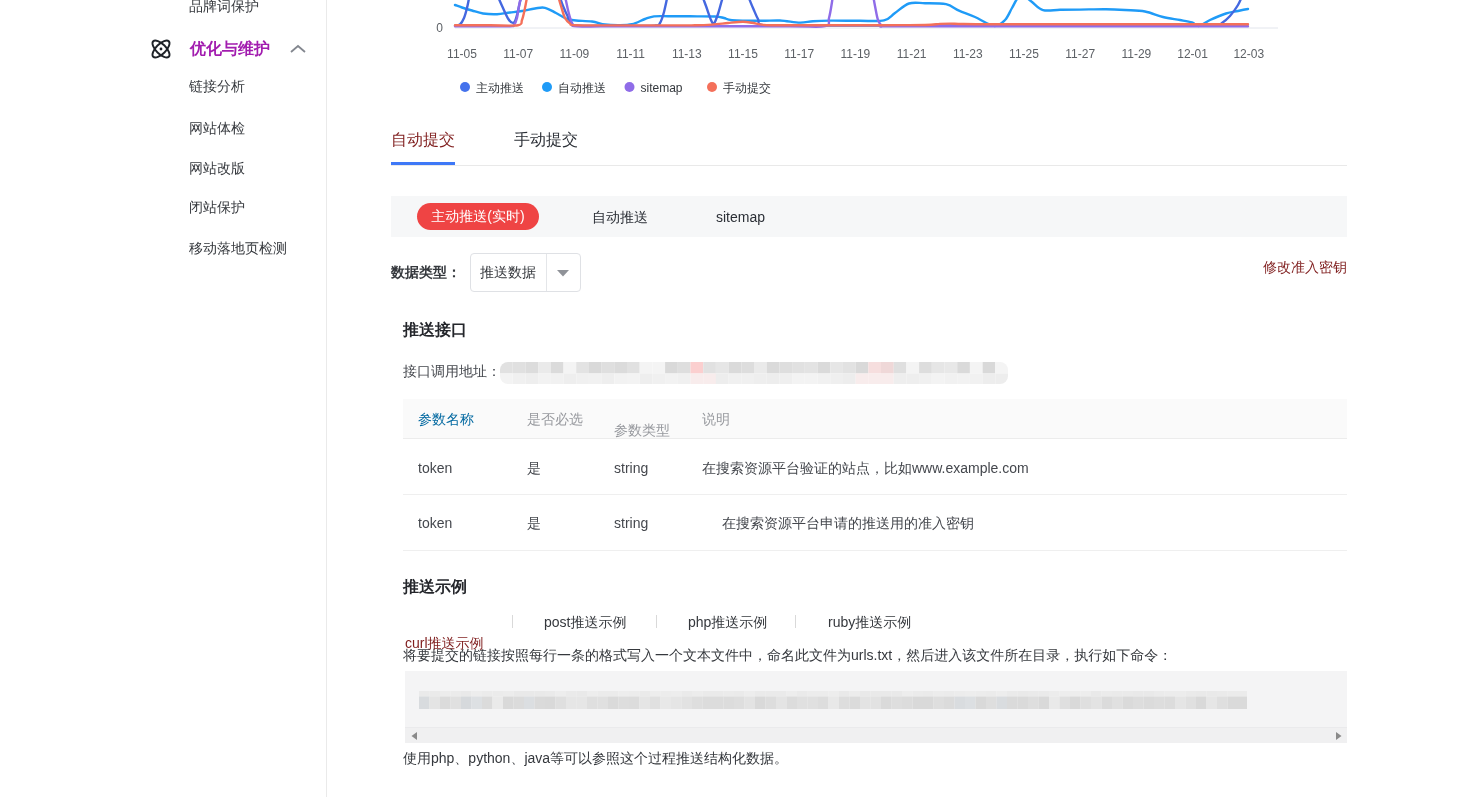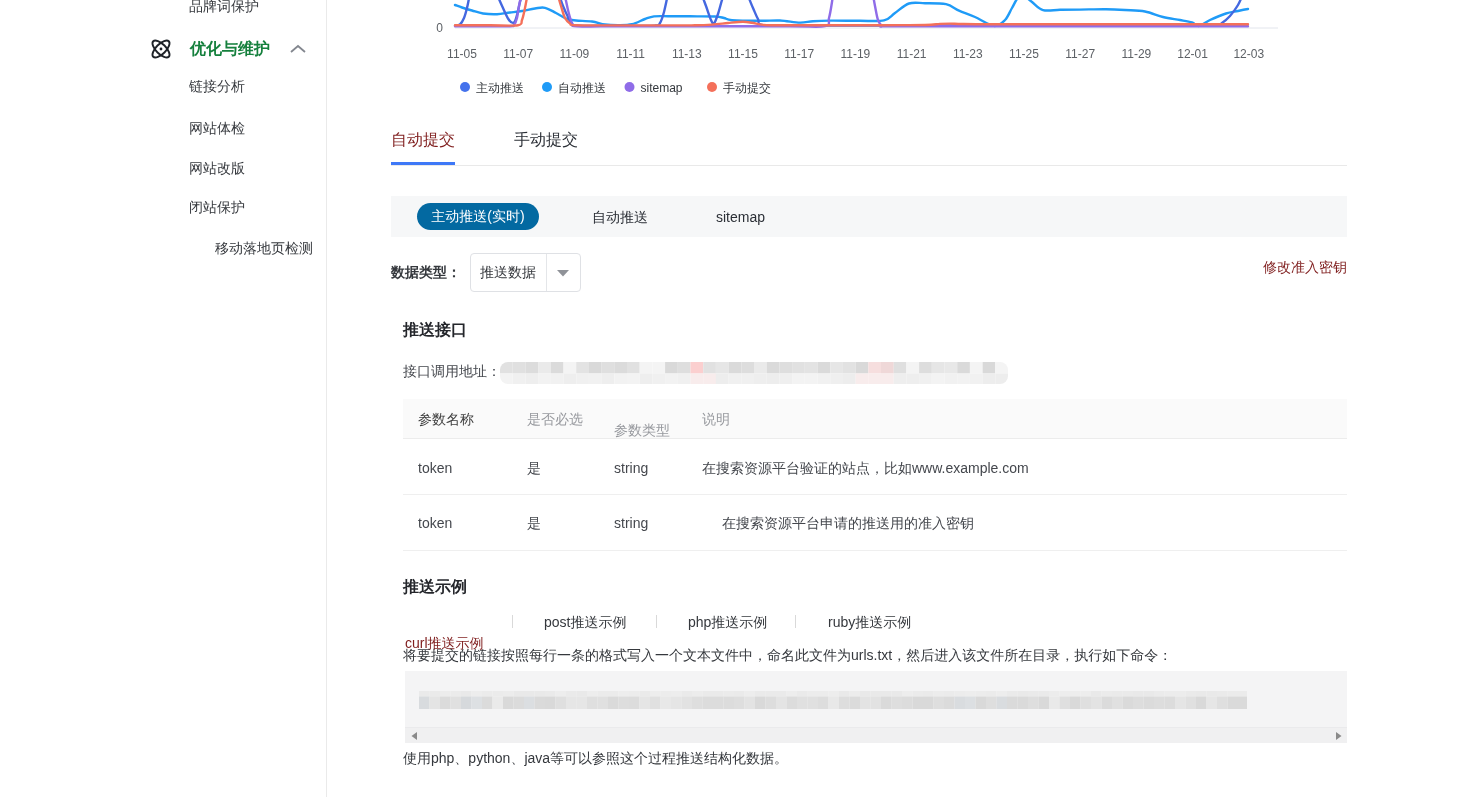--- a/index.html
+++ b/index.html
@@ -17,29 +17,29 @@
 
 <div class="abs" style="left:0;top:0;width:327px;height:797px;border-right:1px solid #eaeaea;background:#fff;"></div>
 <div class="abs c333" style="left:189px;top:-4px;font-size:14px;line-height:20px;">品牌词保护</div>
 <svg class="abs" width="26" height="26" viewBox="0 0 26 26" style="left:148px;top:36px;">
   <g fill="none" stroke="#1f2329" stroke-width="1.9">
     <ellipse cx="13" cy="13" rx="11" ry="4.9" transform="rotate(45 13 13)"></ellipse>
     <ellipse cx="13" cy="13" rx="11" ry="4.9" transform="rotate(-45 13 13)"></ellipse>
   </g>
   <circle cx="13" cy="13" r="1.4" fill="#1f2329"></circle>
 </svg>
-<div class="abs" style="left:190px;top:39px;font-size:16px;font-weight:bold;color:#15803d;line-height:20px;text-align:center;">优化与维护</div>
+<div class="abs" style="left:190px;top:39px;font-size:16px;font-weight:bold;color:#a21caf;line-height:20px;text-align:center;">优化与维护</div>
 <svg class="abs" width="18" height="10" viewBox="0 0 18 10" style="left:289px;top:44px;">
   <path d="M2 8 L9 2 L16 8" fill="none" stroke="#83878f" stroke-width="1.8"></path>
 </svg>
 <div class="abs c333" style="left:189px;top:76px;font-size:14px;line-height:20px;">链接分析</div>
 <div class="abs c333" style="left:189px;top:118px;font-size:14px;line-height:20px;">网站体检</div>
 <div class="abs c333" style="left:189px;top:158px;font-size:14px;line-height:20px;">网站改版</div>
 <div class="abs c333" style="left:189px;top:197px;font-size:14px;line-height:20px;">闭站保护</div>
-<div class="abs c333" style="left:189px;top:238px;font-size:14px;line-height:20px;margin-left:26px;">移动落地页检测</div>
+<div class="abs c333" style="left:189px;top:238px;font-size:14px;line-height:20px;">移动落地页检测</div>
 
 <svg class="abs" width="980" height="100" viewBox="380 0 980 100" style="left:380px;top:0;">
   <line x1="455" y1="28" x2="1278" y2="28" stroke="#e2e5ec" stroke-width="1"></line>
   <g fill="none" stroke-linejoin="round" stroke-linecap="round">
     <path d="M455.0,5.0 C456.2,5.4 459.2,6.6 462.0,7.5 C464.8,8.4 468.5,9.5 472.0,10.5 C475.5,11.5 478.8,12.9 483.0,13.5 C487.2,14.1 492.5,14.4 497.0,14.2 C501.5,14.0 505.8,13.0 510.0,12.5 C514.2,12.0 517.8,11.7 522.0,11.0 C526.2,10.3 531.2,9.0 535.0,8.5 C538.8,8.0 541.5,7.0 545.0,7.8 C548.5,8.6 552.3,11.1 556.0,13.0 C559.7,14.9 563.7,17.8 567.0,19.0 C570.3,20.2 571.8,20.1 576.0,20.5 C580.2,20.9 587.2,20.8 592.0,21.5 C596.8,22.2 600.7,23.9 605.0,24.5 C609.3,25.1 613.5,25.2 618.0,25.2 C622.5,25.1 627.5,25.2 632.0,24.2 C636.5,23.2 641.3,20.3 645.0,19.0 C648.7,17.7 650.2,16.9 654.0,16.4 C657.8,15.9 662.0,16.2 668.0,16.2 C674.0,16.2 682.2,16.2 690.0,16.3 C697.8,16.4 709.3,16.2 715.0,16.5 C720.7,16.8 721.2,17.4 724.0,18.0 C726.8,18.6 726.0,19.7 732.0,20.2 C738.0,20.7 752.0,20.8 760.0,20.8 C768.0,20.9 773.3,20.2 780.0,20.5 C786.7,20.8 794.5,22.5 800.0,22.6 C805.5,22.7 808.0,21.5 813.0,21.2 C818.0,20.9 822.2,20.7 830.0,20.6 C837.8,20.5 851.0,20.8 860.0,20.8 C869.0,20.8 878.2,21.7 884.0,20.4 C889.8,19.1 890.8,15.8 895.0,13.0 C899.2,10.2 904.0,5.1 909.0,3.5 C914.0,1.9 918.8,3.1 925.0,3.2 C931.2,3.3 940.3,3.0 946.0,4.2 C951.7,5.4 954.2,8.5 959.0,10.6 C963.8,12.7 969.2,14.4 975.0,17.0 C980.8,19.6 989.0,25.4 994.0,25.9 C999.0,26.4 1002.0,23.0 1005.0,20.0 C1008.0,17.0 1009.8,11.7 1012.0,8.0 C1014.2,4.3 1015.8,-0.2 1018.0,-2.0 C1020.2,-3.8 1022.7,-3.7 1025.0,-3.0 C1027.3,-2.3 1029.0,-0.2 1032.0,2.0 C1035.0,4.2 1038.3,8.8 1043.0,10.1 C1047.7,11.4 1053.8,9.9 1060.0,9.8 C1066.2,9.7 1072.3,9.7 1080.0,9.6 C1087.7,9.5 1098.5,9.1 1106.0,9.2 C1113.5,9.3 1118.5,9.6 1125.0,10.0 C1131.5,10.4 1138.7,10.3 1145.0,11.5 C1151.3,12.7 1157.2,15.6 1163.0,17.0 C1168.8,18.4 1175.2,19.1 1180.0,20.0 C1184.8,20.9 1188.8,21.5 1192.0,22.5 C1195.2,23.5 1196.0,26.3 1199.0,25.9 C1202.0,25.5 1205.5,22.1 1210.0,20.0 C1214.5,17.9 1221.3,15.0 1226.0,13.5 C1230.7,12.0 1234.3,11.8 1238.0,11.0 C1241.7,10.2 1246.3,9.3 1248.0,9.0" stroke="#1f9bf7" stroke-width="2.4"></path>
     <path d="M455.0,25.8 C455.8,25.6 458.5,25.8 460.0,24.5 C461.5,23.2 462.8,20.8 464.0,18.0 C465.2,15.2 466.0,12.0 467.0,8.0 C468.0,4.0 468.8,-1.3 470.0,-6.0 C471.2,-10.7 470.2,-17.7 474.0,-20.0 C477.8,-22.3 489.2,-22.3 493.0,-20.0 C496.8,-17.7 495.3,-10.7 497.0,-6.0 C498.7,-1.3 501.0,3.7 503.0,8.0 C505.0,12.3 507.2,17.6 509.0,20.0 C510.8,22.4 512.7,23.3 514.0,22.5 C515.3,21.7 516.0,18.4 517.0,15.0 C518.0,11.6 519.0,5.8 520.0,2.0 C521.0,-1.8 521.8,-4.3 523.0,-8.0 C524.2,-11.7 522.0,-18.0 527.0,-20.0 C532.0,-22.0 547.8,-22.0 553.0,-20.0 C558.2,-18.0 556.3,-12.3 558.0,-8.0 C559.7,-3.7 561.3,1.8 563.0,6.0 C564.7,10.2 566.5,14.0 568.0,17.0 C569.5,20.0 570.3,22.5 572.0,24.0 C573.7,25.5 573.3,25.5 578.0,25.8 C582.7,26.1 591.3,25.8 600.0,25.8 C608.7,25.8 620.8,25.8 630.0,25.8 C639.2,25.8 650.0,26.1 655.0,25.6 C660.0,25.1 658.5,25.3 660.0,23.0 C661.5,20.7 662.7,16.8 664.0,12.0 C665.3,7.2 666.8,-0.7 668.0,-6.0 C669.2,-11.3 666.0,-17.7 671.0,-20.0 C676.0,-22.3 693.0,-22.0 698.0,-20.0 C703.0,-18.0 699.7,-12.3 701.0,-8.0 C702.3,-3.7 704.3,1.3 706.0,6.0 C707.7,10.7 709.7,17.1 711.0,20.0 C712.3,22.9 712.8,24.4 714.0,23.4 C715.2,22.4 716.7,17.9 718.0,14.0 C719.3,10.1 720.7,4.3 722.0,0.0 C723.3,-4.3 722.3,-10.0 726.0,-12.0 C729.7,-14.0 740.3,-13.3 744.0,-12.0 C747.7,-10.7 746.5,-7.3 748.0,-4.0 C749.5,-0.7 751.3,4.2 753.0,8.0 C754.7,11.8 756.3,16.1 758.0,19.0 C759.7,21.9 756.0,24.2 763.0,25.3 C770.0,26.4 777.2,25.5 800.0,25.5 C822.8,25.5 866.7,25.5 900.0,25.5 C933.3,25.5 966.7,25.5 1000.0,25.5 C1033.3,25.5 1070.0,25.5 1100.0,25.5 C1130.0,25.5 1160.7,25.5 1180.0,25.5 C1199.3,25.5 1209.0,25.7 1216.0,25.3 C1223.0,24.9 1219.7,24.6 1222.0,23.0 C1224.3,21.4 1227.3,19.0 1230.0,16.0 C1232.7,13.0 1235.8,8.7 1238.0,5.0 C1240.2,1.3 1241.5,-2.8 1243.0,-6.0 C1244.5,-9.2 1246.3,-12.7 1247.0,-14.0" stroke="#4468e0" stroke-width="2.4"></path>
     <path d="M455.0,26.2 C459.2,26.2 470.8,26.2 480.0,26.2 C489.2,26.2 504.3,26.4 510.0,26.2 C515.7,26.0 512.8,26.4 514.0,25.0 C515.2,23.6 516.2,21.2 517.0,18.0 C517.8,14.8 518.2,10.3 519.0,6.0 C519.8,1.7 521.0,-3.7 522.0,-8.0 C523.0,-12.3 518.7,-18.0 525.0,-20.0 C531.3,-22.0 553.5,-22.0 560.0,-20.0 C566.5,-18.0 562.7,-13.0 564.0,-8.0 C565.3,-3.0 566.7,4.8 568.0,10.0 C569.3,15.2 570.5,20.3 572.0,23.0 C573.5,25.7 569.0,25.6 577.0,26.2 C585.0,26.8 599.5,26.3 620.0,26.3 C640.5,26.3 671.7,26.3 700.0,26.3 C728.3,26.3 769.2,26.3 790.0,26.3 C810.8,26.3 818.5,27.6 825.0,26.2 C831.5,24.8 827.8,22.0 829.0,18.0 C830.2,14.0 831.2,7.0 832.0,2.0 C832.8,-3.0 833.3,-8.3 834.0,-12.0 C834.7,-15.7 830.2,-18.7 836.0,-20.0 C841.8,-21.3 863.0,-21.7 869.0,-20.0 C875.0,-18.3 871.0,-14.3 872.0,-10.0 C873.0,-5.7 874.0,1.0 875.0,6.0 C876.0,11.0 876.8,16.7 878.0,20.0 C879.2,23.3 880.7,24.9 882.0,26.0 C883.3,27.1 874.7,26.2 886.0,26.3 C897.3,26.4 922.7,26.3 950.0,26.3 C977.3,26.3 1016.7,26.3 1050.0,26.3 C1083.3,26.3 1117.0,26.3 1150.0,26.3 C1183.0,26.3 1231.7,26.3 1248.0,26.3" stroke="#8f6ce8" stroke-width="2.4"></path>
     <path d="M455.0,25.3 C460.8,25.3 479.5,25.3 490.0,25.3 C500.5,25.3 512.7,26.1 518.0,25.2 C523.3,24.3 520.8,22.9 522.0,20.0 C523.2,17.1 524.0,12.7 525.0,8.0 C526.0,3.3 527.0,-3.3 528.0,-8.0 C529.0,-12.7 526.7,-18.0 531.0,-20.0 C535.3,-22.0 549.7,-22.0 554.0,-20.0 C558.3,-18.0 555.8,-12.3 557.0,-8.0 C558.2,-3.7 559.7,1.7 561.0,6.0 C562.3,10.3 563.5,15.1 565.0,18.0 C566.5,20.9 568.2,22.3 570.0,23.5 C571.8,24.7 567.7,24.9 576.0,25.2 C584.3,25.5 604.3,25.4 620.0,25.4 C635.7,25.4 657.5,25.4 670.0,25.4 C682.5,25.4 688.0,25.4 695.0,25.3 C702.0,25.2 706.5,25.0 712.0,24.6 C717.5,24.2 722.8,23.5 728.0,23.0 C733.2,22.5 739.0,21.8 743.0,21.8 C747.0,21.8 748.8,22.3 752.0,22.8 C755.2,23.3 758.7,24.2 762.0,24.6 C765.3,25.0 762.3,25.1 772.0,25.2 C781.7,25.3 802.0,25.3 820.0,25.3 C838.0,25.3 862.5,25.2 880.0,25.2 C897.5,25.1 915.0,25.2 925.0,25.0 C935.0,24.8 935.8,24.1 940.0,23.9 C944.2,23.7 946.3,23.6 950.0,23.6 C953.7,23.6 955.3,23.9 962.0,24.0 C968.7,24.1 973.7,24.2 990.0,24.2 C1006.3,24.2 1035.0,24.2 1060.0,24.2 C1085.0,24.2 1113.3,24.2 1140.0,24.2 C1166.7,24.2 1202.0,24.3 1220.0,24.3 C1238.0,24.3 1243.3,24.2 1248.0,24.2" stroke="#f4705a" stroke-width="2.4"></path>
   </g>
   <g font-size="12" fill="#5d6166" font-family="Liberation Sans,sans-serif">
@@ -71,21 +71,21 @@
         <text x="723" y="91.5">手动提交</text>
   </g>
 </svg>
 
 <div class="abs" style="left:391px;top:165px;width:956px;height:1px;background:#e9e9e9;"></div>
 <div class="abs blue" style="left:391px;top:130px;font-size:16px;line-height:20px;">自动提交</div>
 <div class="abs" style="left:514px;top:130px;font-size:16px;line-height:20px;color:#2b2f36;">手动提交</div>
 <div class="abs" style="left:391px;top:162px;width:64px;height:3px;background:#3e78f7;"></div>
 
 <div class="abs" style="left:391px;top:196px;width:956px;height:41px;background:#f6f7f8;"></div>
-<div class="abs" style="left:417px;top:203px;width:122px;height:27px;border-radius:13.5px;background:#0369a1;color:#fff;font-size:14px;text-align:center;line-height:27px;">主动推送(实时)</div>
+<div class="abs" style="left:417px;top:203px;width:122px;height:27px;border-radius:13.5px;background:#ef4444;color:#fff;font-size:14px;text-align:center;line-height:27px;">主动推送(实时)</div>
 <div class="abs" style="left:592px;top:210px;font-size:14px;color:#2b2f36;line-height:14px;">自动推送</div>
 <div class="abs" style="left:716px;top:210px;font-size:14px;color:#2b2f36;line-height:14px;">sitemap</div>
 
 <div class="abs" style="left:391px;top:265px;font-size:14px;font-weight:bold;color:#35383d;line-height:14px;">数据类型：</div>
 <div class="abs" style="left:470px;top:253px;width:111px;height:39px;border:1px solid #dfe1e5;border-radius:4px;background:#fff;"></div>
 <div class="abs" style="left:546px;top:254px;width:1px;height:37px;background:#e4e6e9;"></div>
 <div class="abs" style="left:480px;top:265px;font-size:14px;color:#35383d;line-height:14px;">推送数据</div>
 <svg class="abs" width="14" height="8" viewBox="0 0 14 8" style="left:556px;top:269px;">
   <path d="M1 1 L7 7.5 L13 1 Z" fill="#8f9298"></path>
 </svg>
@@ -180,21 +180,21 @@
 <rect x="969.9" y="373.5" width="12.7" height="10.5" fill="#f1f1f1"></rect>
 <rect x="982.6" y="373.5" width="12.7" height="10.5" fill="#ededed"></rect>
 <rect x="995.3" y="373.5" width="12.7" height="10.5" fill="#ededed"></rect>
   </g>
 </svg>
 
 <div class="abs" style="left:403px;top:399px;width:944px;height:39px;background:#fafafa;"></div>
 <div class="abs" style="left:403px;top:438px;width:944px;height:1px;background:#ececec;"></div>
 <div class="abs" style="left:403px;top:494px;width:944px;height:1px;background:#efefef;"></div>
 <div class="abs" style="left:403px;top:550px;width:944px;height:1px;background:#efefef;"></div>
-<div class="abs" style="left:418px;top:412px;font-size:14px;color:#404040;line-height:14px;">参数名称</div>
+<div class="abs" style="left:418px;top:412px;font-size:14px;color:#0369a1;line-height:14px;">参数名称</div>
 <div class="abs" style="left:527px;top:412px;font-size:14px;color:#97999e;line-height:14px;">是否必选</div>
 <div class="abs" style="left:614px;top:412px;font-size:14px;color:#97999e;line-height:14px;margin-top:11px;">参数类型</div>
 <div class="abs" style="left:702px;top:412px;font-size:14px;color:#97999e;line-height:14px;">说明</div>
 <div class="abs" style="left:418px;top:461px;font-size:14px;color:#44474d;line-height:14px;">token</div>
 <div class="abs" style="left:527px;top:461px;font-size:14px;color:#44474d;line-height:14px;">是</div>
 <div class="abs" style="left:614px;top:461px;font-size:14px;color:#44474d;line-height:14px;">string</div>
 <div class="abs" style="left:702px;top:461px;font-size:14px;color:#44474d;line-height:14px;">在搜索资源平台验证的站点，比如www.example.com</div>
 <div class="abs" style="left:418px;top:516px;font-size:14px;color:#44474d;line-height:14px;">token</div>
 <div class="abs" style="left:527px;top:516px;font-size:14px;color:#44474d;line-height:14px;">是</div>
 <div class="abs" style="left:614px;top:516px;font-size:14px;color:#44474d;line-height:14px;">string</div>

